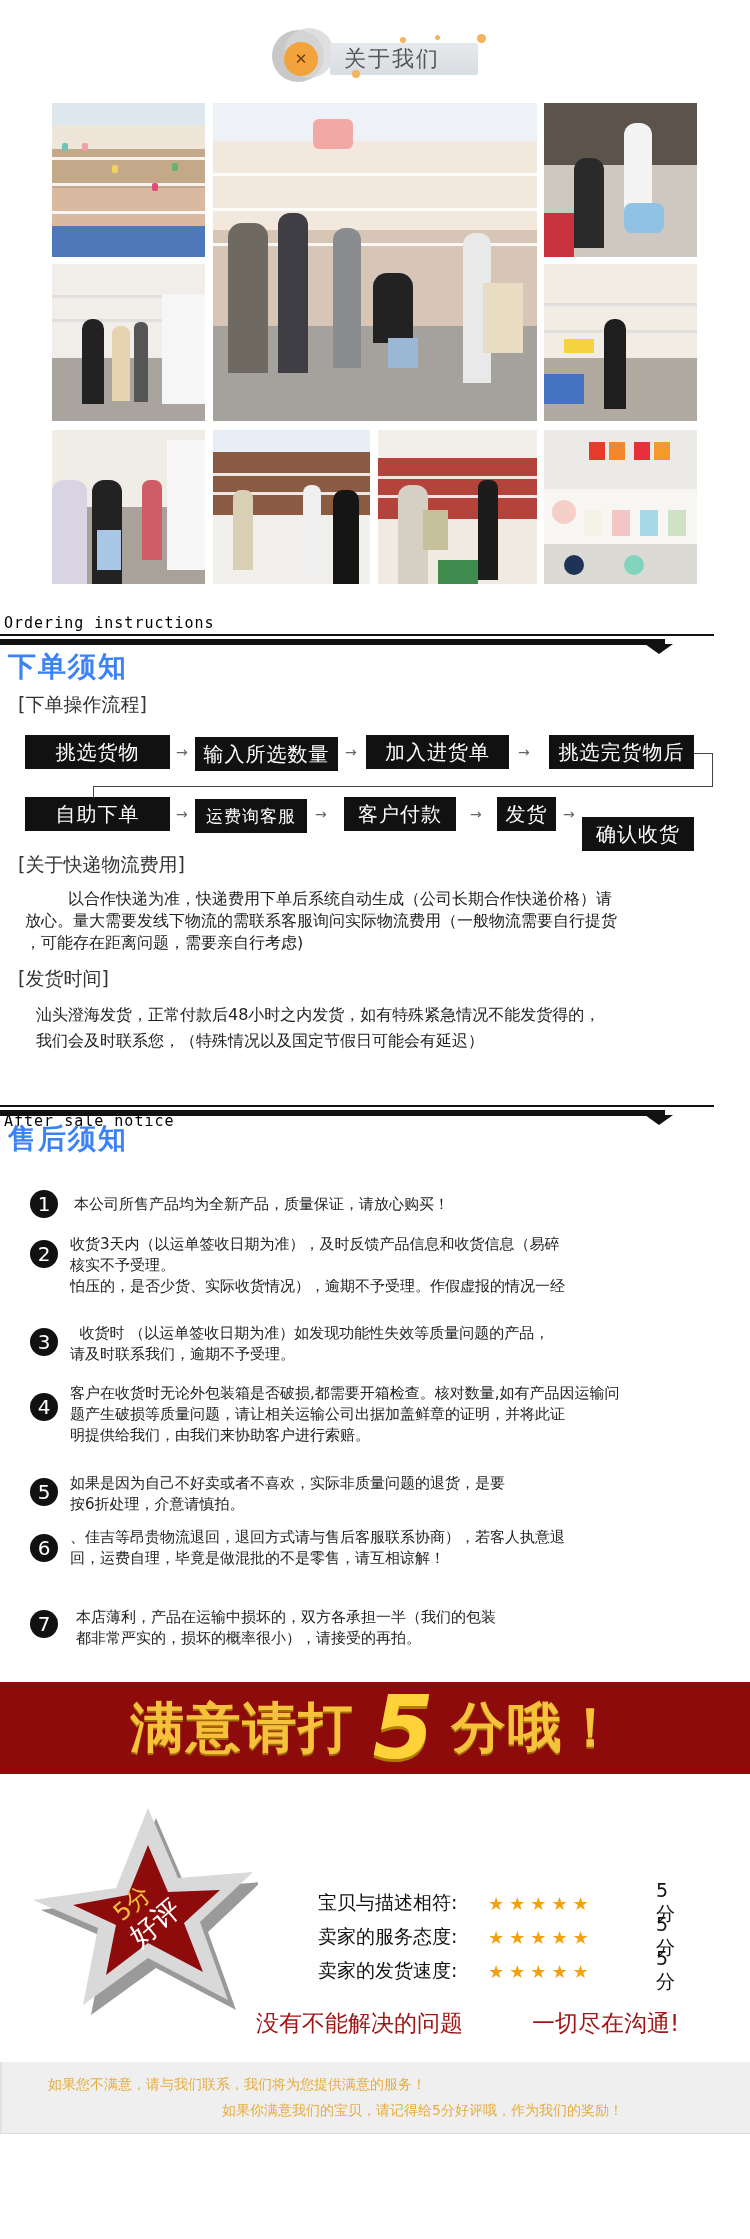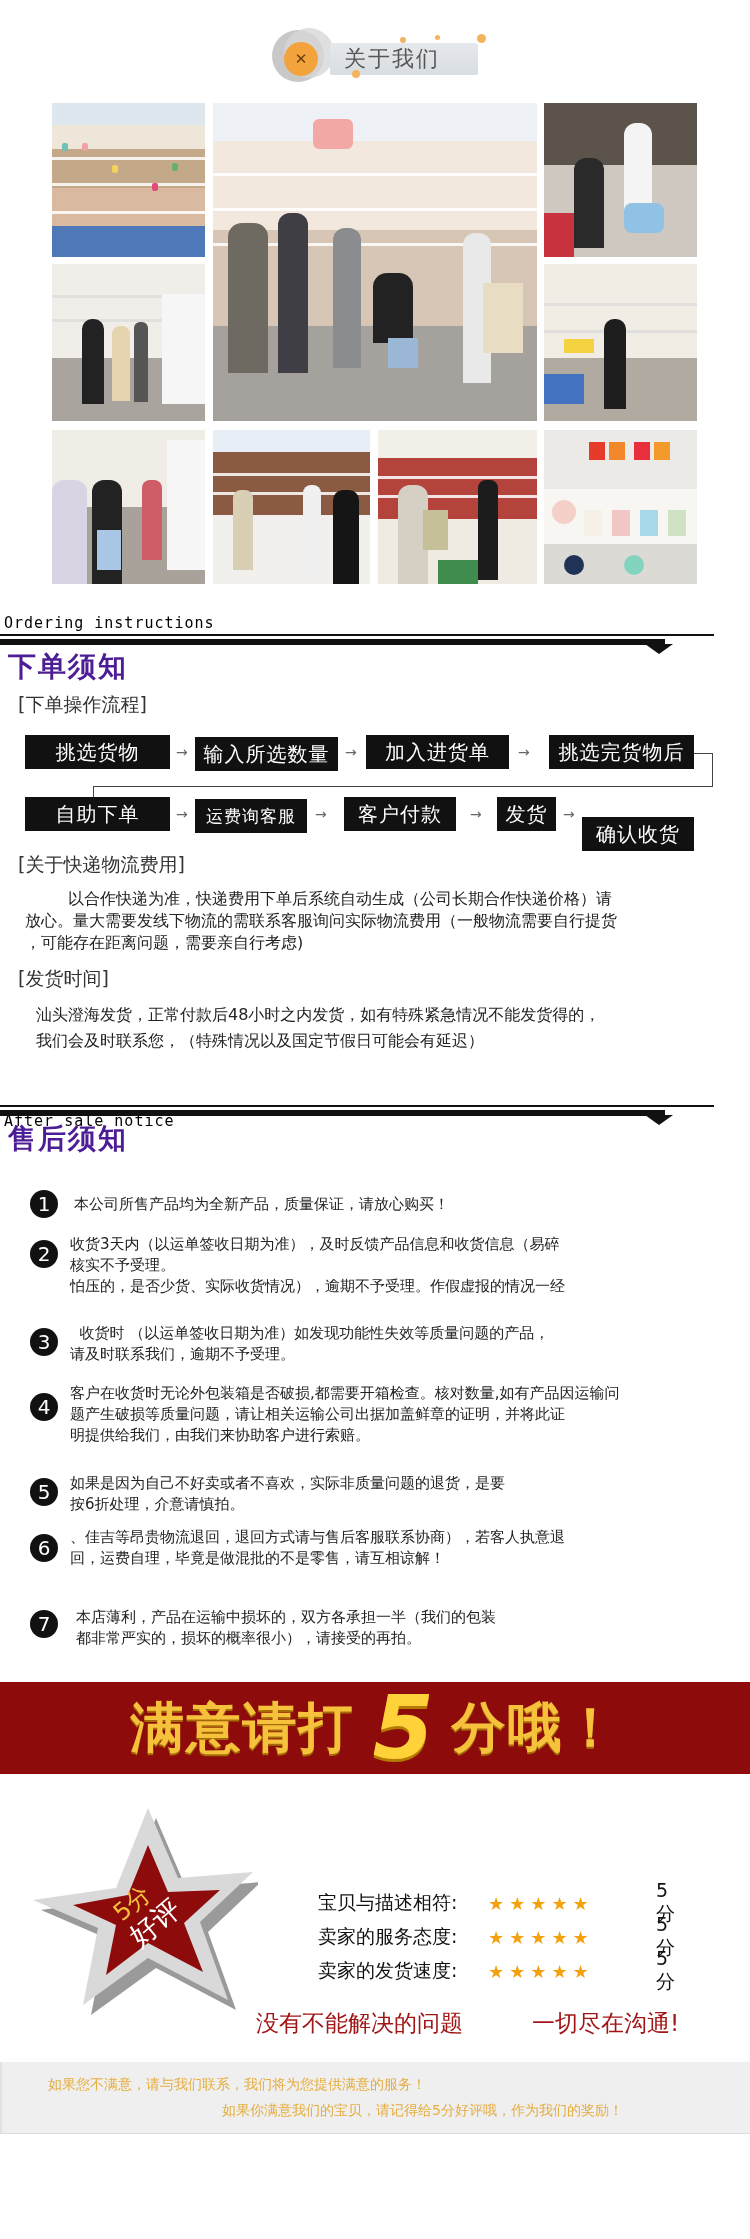--- a/index.html
+++ b/index.html
@@ -18,21 +18,21 @@
   
   .photo { position: absolute; overflow: hidden; }
   .photo .shelf { position:absolute; left:0; right:0; height:3px; background:#fff; opacity:.85; }
   .photo .item { position:absolute; width:6px; height:8px; border-radius:2px; }
 
   
   .sec-en { position: absolute; left: 4px; font-family: "DejaVu Sans Mono", monospace; font-size: 15px; color: #000000; letter-spacing: 1px; }
   .sec-line { position: absolute; left: 0; height: 2px; background: #111; }
   .sec-bar { position: absolute; left: 0; height: 6px; background: #111; }
   .sec-tri { position: absolute; width: 0; height: 0; border-left: 14px solid transparent; border-right: 14px solid transparent; border-top: 10px solid #111; }
-  .sec-title { position: absolute; left: 8px; font-size: 28px; font-weight: bold; color: #4c1d95; letter-spacing: 2px; }
+  .sec-title { position: absolute; left: 8px; font-size: 28px; font-weight: bold; color: #3b82f6; letter-spacing: 2px; }
 
   .sub-label { position: absolute; left: 18px; font-size: 19px; color: #333; }
   .para { position: absolute; font-size: 16px; color: #222; line-height: 22px; }
 
   
   .flow-box { position: absolute; height: 34px; background: #111; color: #fff; font-size: 20px; display: flex; align-items: center; justify-content: center; letter-spacing: 1px; }
   .flow-box.small { font-size: 17px; }
   .flow-arrow { position: absolute; font-size: 14px; color: #666; }
   .flow-connector { position: absolute; border: 1.5px solid #444; }
 

